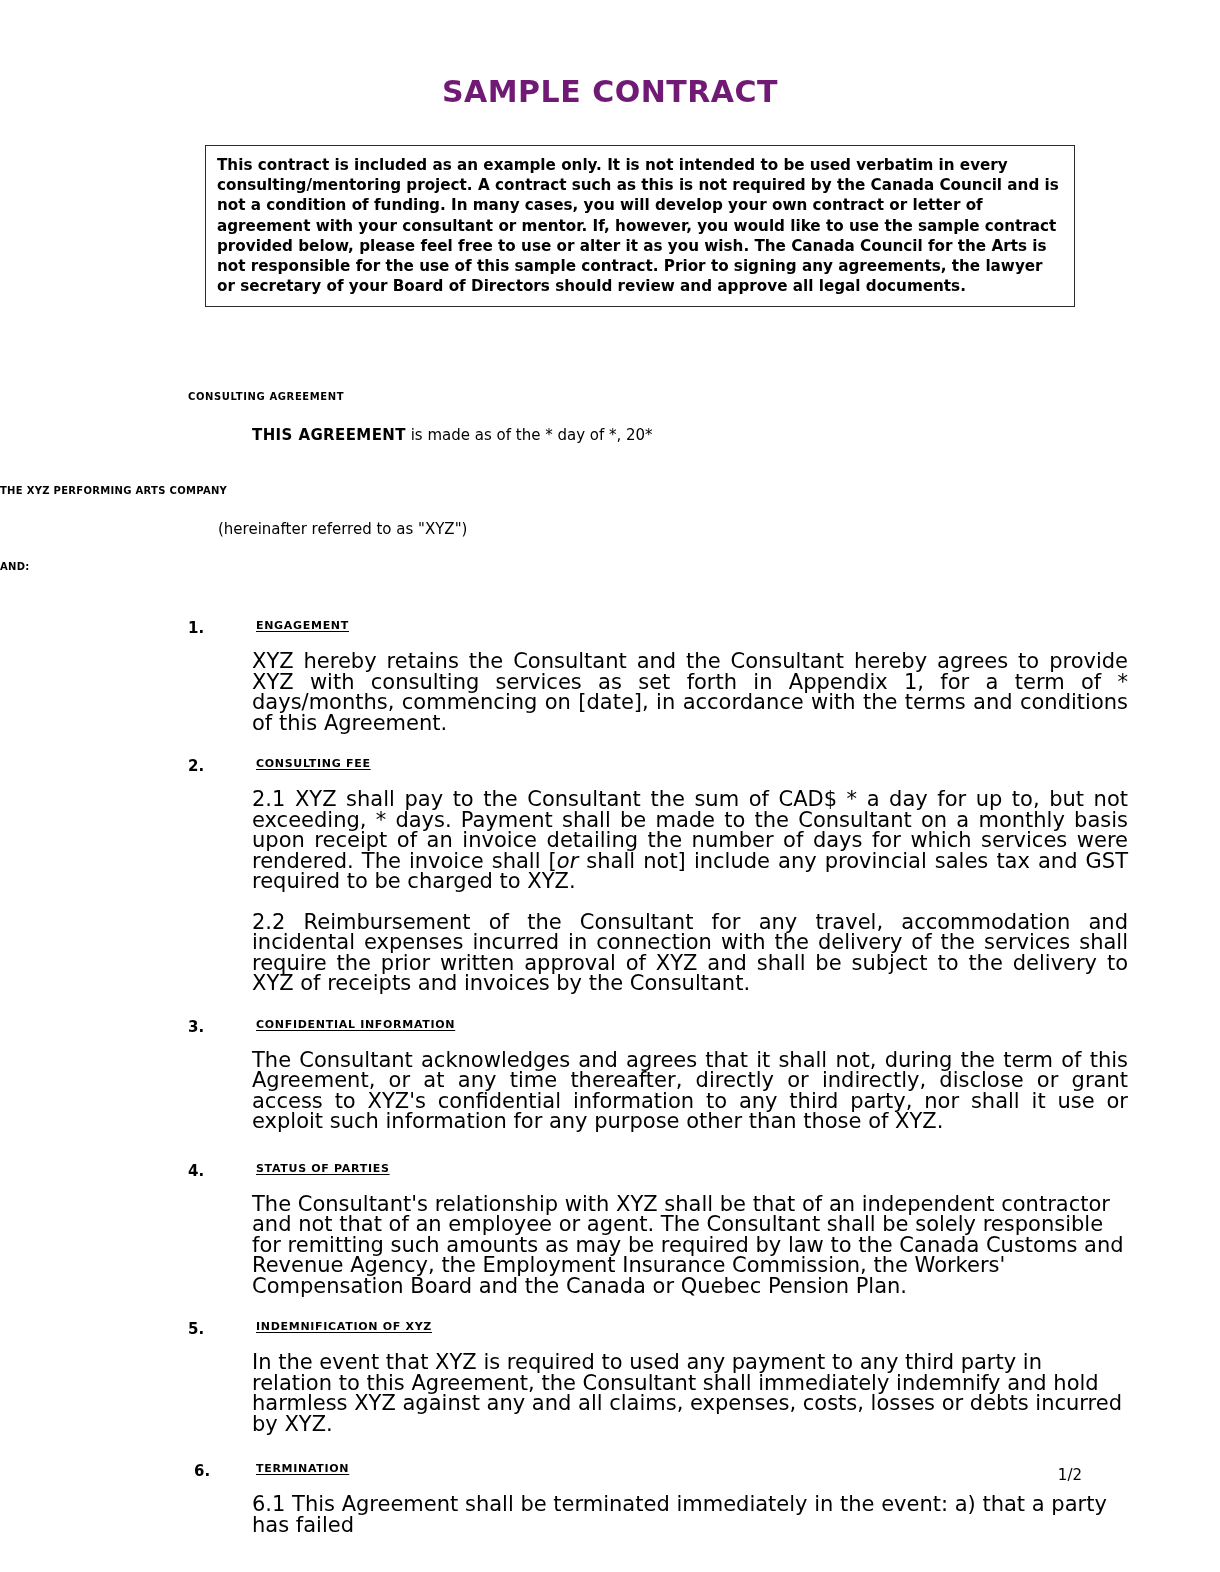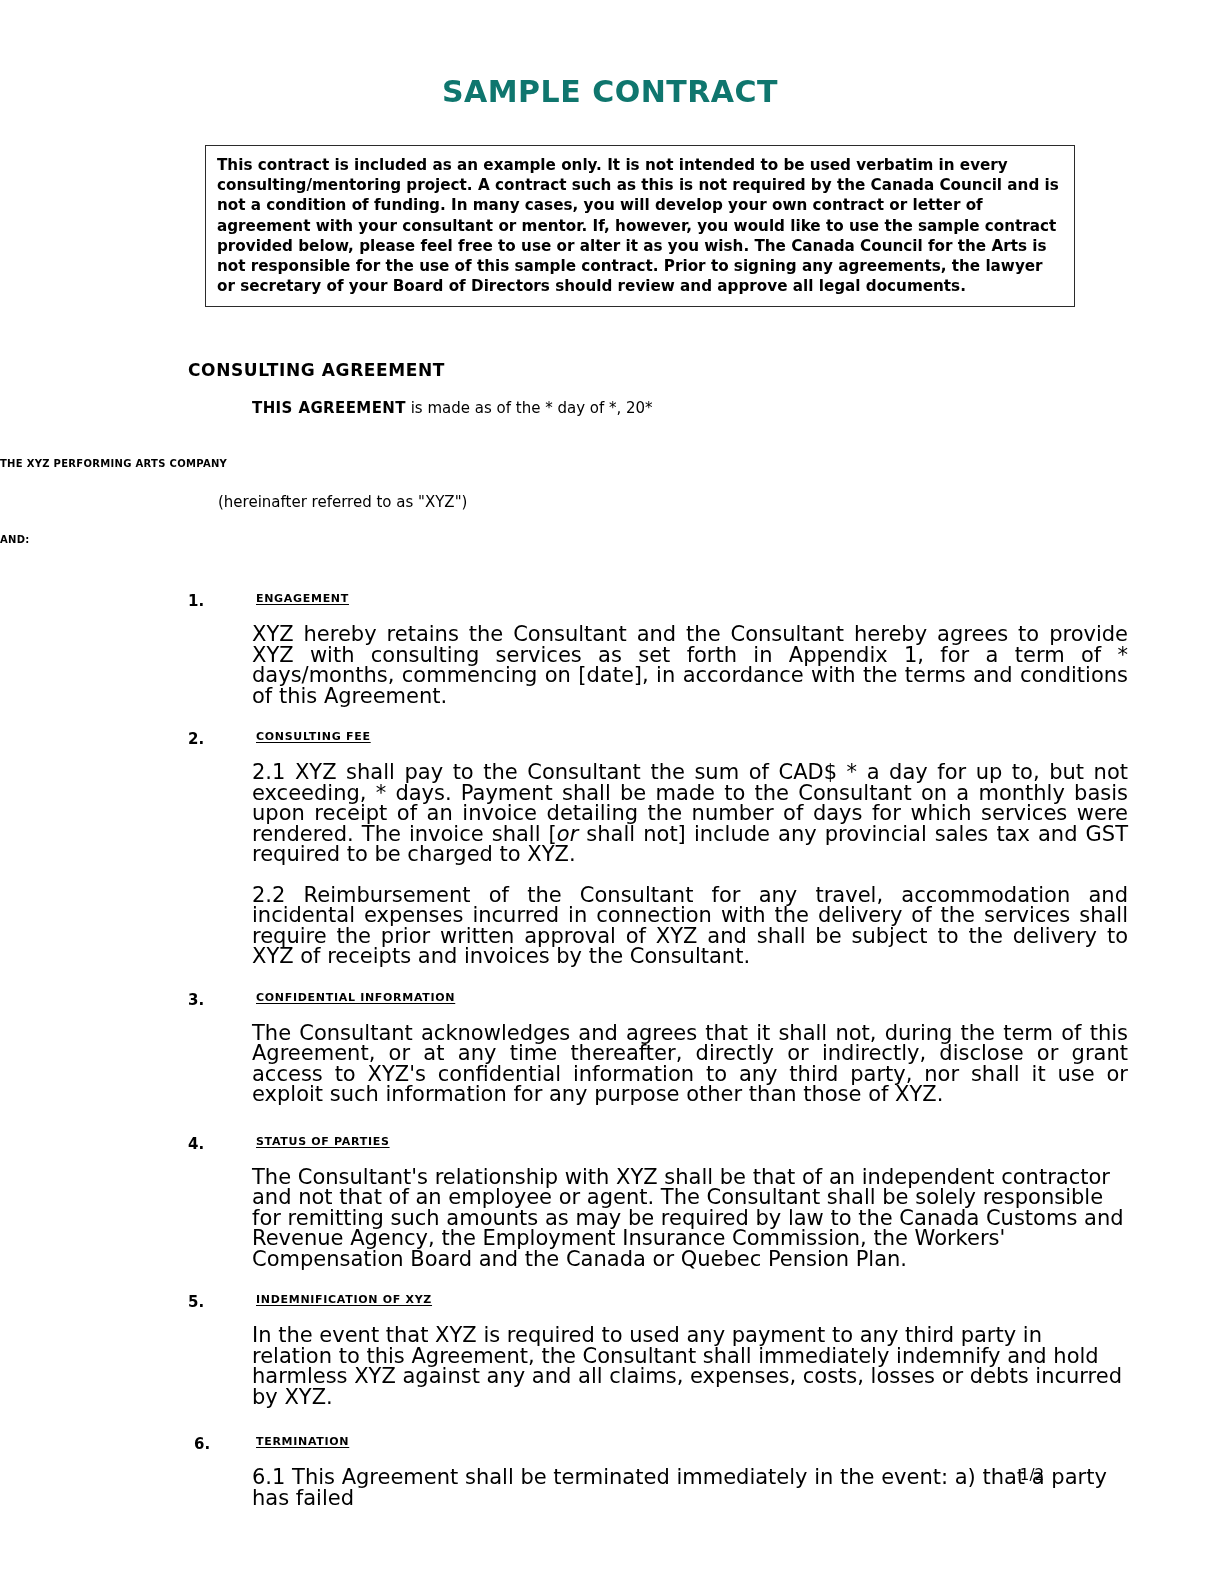--- a/index.html
+++ b/index.html
@@ -22,21 +22,21 @@
 
   
   .doc-title {
     position: absolute;
     left: 0;
     top: 74px;
     width: 1220px;
     text-align: center;
     font-size: 30px;
     font-weight: bold;
-    color: #0f766e;
+    color: #701a75;
     letter-spacing: 0.5px;
     font-family: "DejaVu Sans", sans-serif;
   }
 
   
   .notice-box {
     position: absolute;
     left: 175px;
     top: 145px;
     width: 870px;
@@ -57,25 +57,26 @@
   
   .body-area {
     position: absolute;
     left: 0;
     top: 360px;
     width: 1220px;
   }
 
   .h-flush {
     margin-left: 188px;
-    font-size: 17px;
+    font-size: 10px;
     font-weight: bold;
     letter-spacing: 0.6px;
     line-height: 20px;
     font-family: "DejaVu Sans", sans-serif;
+    margin-top: 27px;
   }
 
   .ind-agreement {
     margin-left: 252px;
     font-size: 15px;
     line-height: 20px;
     font-family: "DejaVu Sans", sans-serif;
   }
   .ind-agreement b { letter-spacing: 0.4px; }
 
@@ -139,20 +140,21 @@
 
   .footer {
     position: absolute;
     left: 0;
     top: 1466px;
     width: 1044px;
     text-align: right;
     font-size: 15px;
     font-family: "DejaVu Sans", sans-serif;
     color: #000;
+    padding-left: 38px;
   }
 </style>
 </head>
 <body>
 
 <div class="page">
 
   <div class="doc-title">SAMPLE CONTRACT</div>
 
   <div class="notice-box">

